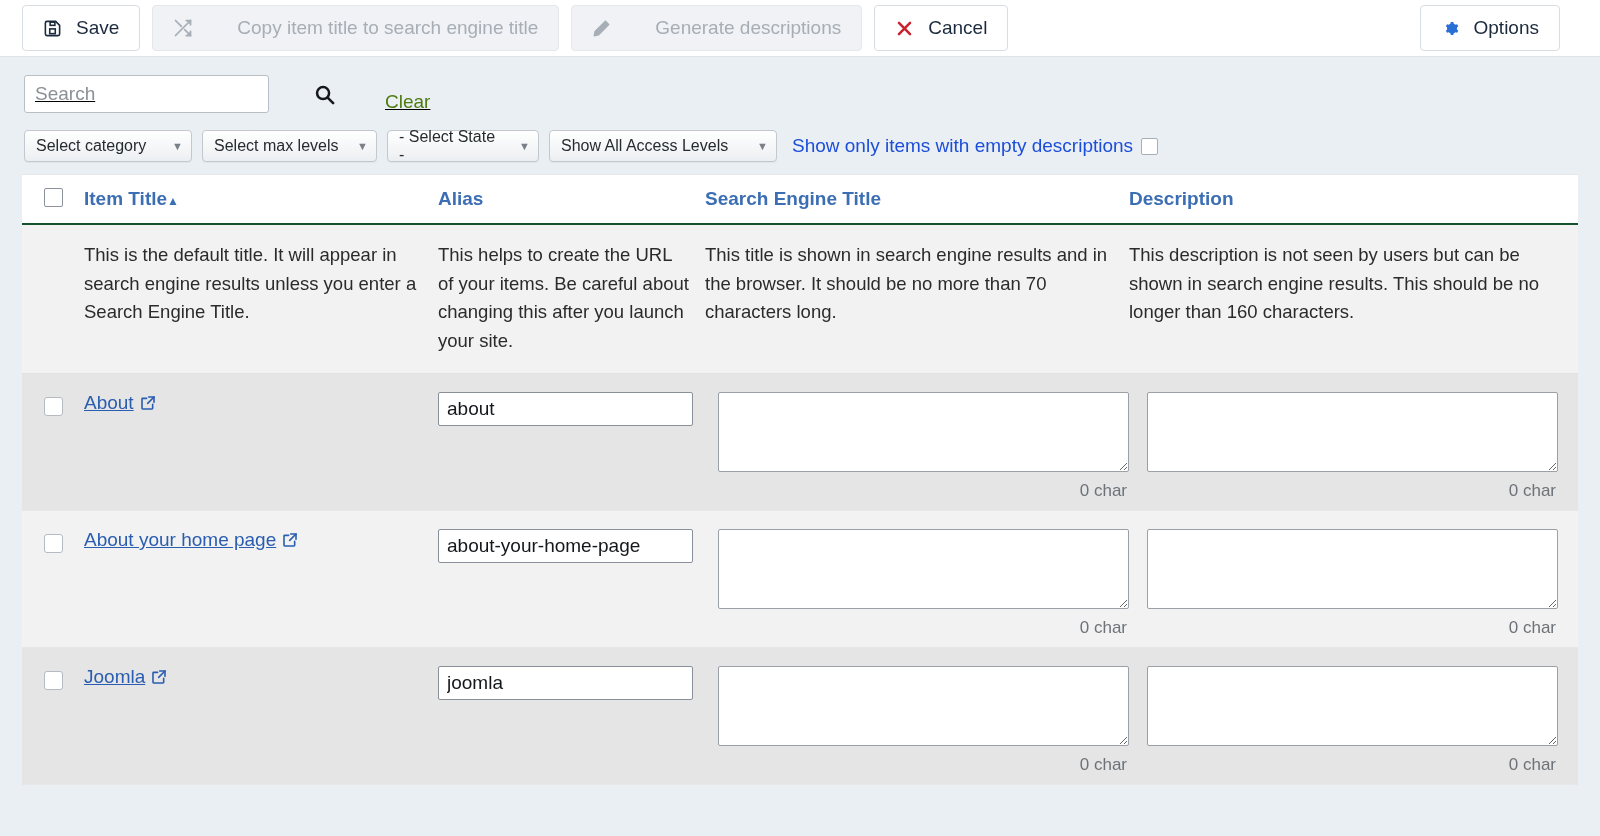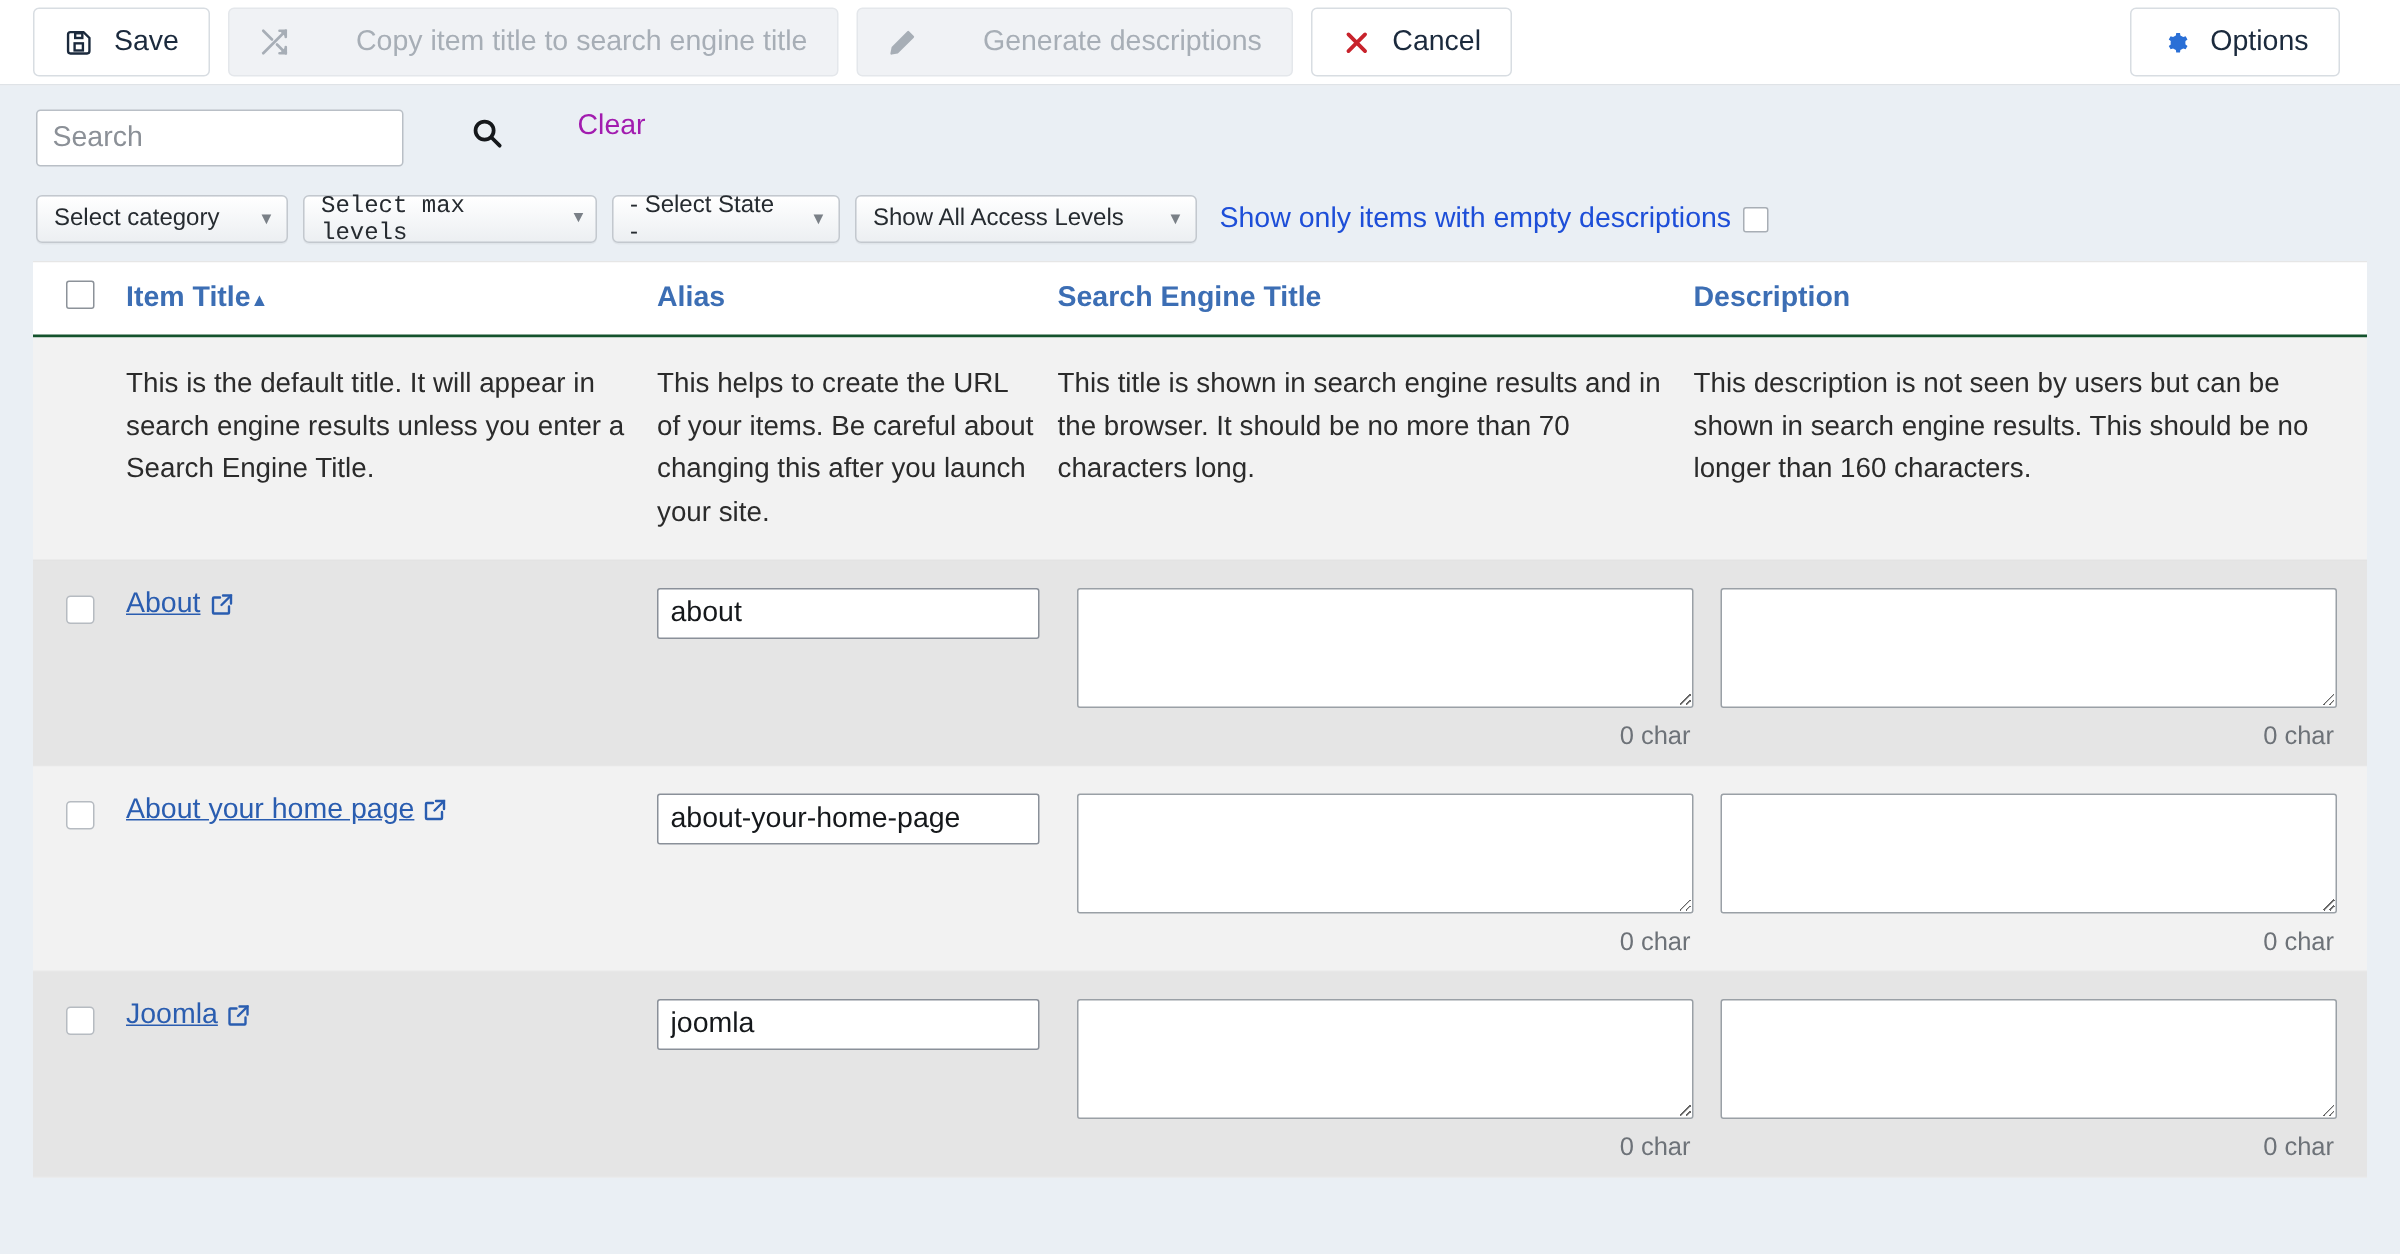--- a/index.html
+++ b/index.html
@@ -48,23 +48,24 @@
   .tb-spacer { flex: 1; }
   .tb-btn.options { position: absolute; right: 40px; }
 
   
   .filterbar {
     background: #eaeff4;
     padding: 16px 24px 12px 24px;
   }
   .searchrow {
     display: flex;
-    align-items: flex-start;
+    align-items: flex-end;
     gap: 16px;
     height: 40px;
+    text-decoration: underline;
   }
   .search-input {
     width: 245px;
     height: 38px;
     border: 1px solid #b9bfc6;
     border-radius: 3px;
     background: #fff;
     font-size: 19px;
     padding: 0 10px;
     color: #222;
@@ -73,21 +74,21 @@
   .search-input::placeholder { color: #8b9097; }
   .search-btn {
     margin-left: 22px;
     width: 34px; height: 34px;
     display: flex; align-items: center; justify-content: center;
     background: transparent; border: none; cursor: pointer;
   }
   .clear-btn {
     margin-left: 28px;
     background: none; border: none;
-    font-size: 19px; color: #a21caf; cursor: pointer;
+    font-size: 19px; color: #4d7c0f; cursor: pointer;
     font-family: "Liberation Sans", sans-serif;
     padding: 0;
   }
   .selrow {
     display: flex;
     align-items: center;
     margin-top: 17px;
     gap: 10px;
   }
   .sel {
@@ -105,21 +106,21 @@
     box-shadow: 0 1px 0 rgba(0,0,0,0.04);
   }
   .sel .lbl { flex: 1; }
   .sel .caret {
     margin-left: 18px;
     color: #7a8087;
     font-size: 11px;
     line-height: 1;
   }
   .sel-cat   { width: 168px; }
-  .sel-lev   { width: 196px; font-family: Liberation Mono, monospace; }
+  .sel-lev   { width: 175px; }
   .sel-state { width: 152px; }
   .sel-acc   { width: 228px; }
   .empty-wrap {
     display: flex;
     align-items: center;
     gap: 8px;
     margin-left: 5px;
   }
   .empty-label {
     font-size: 19px;

